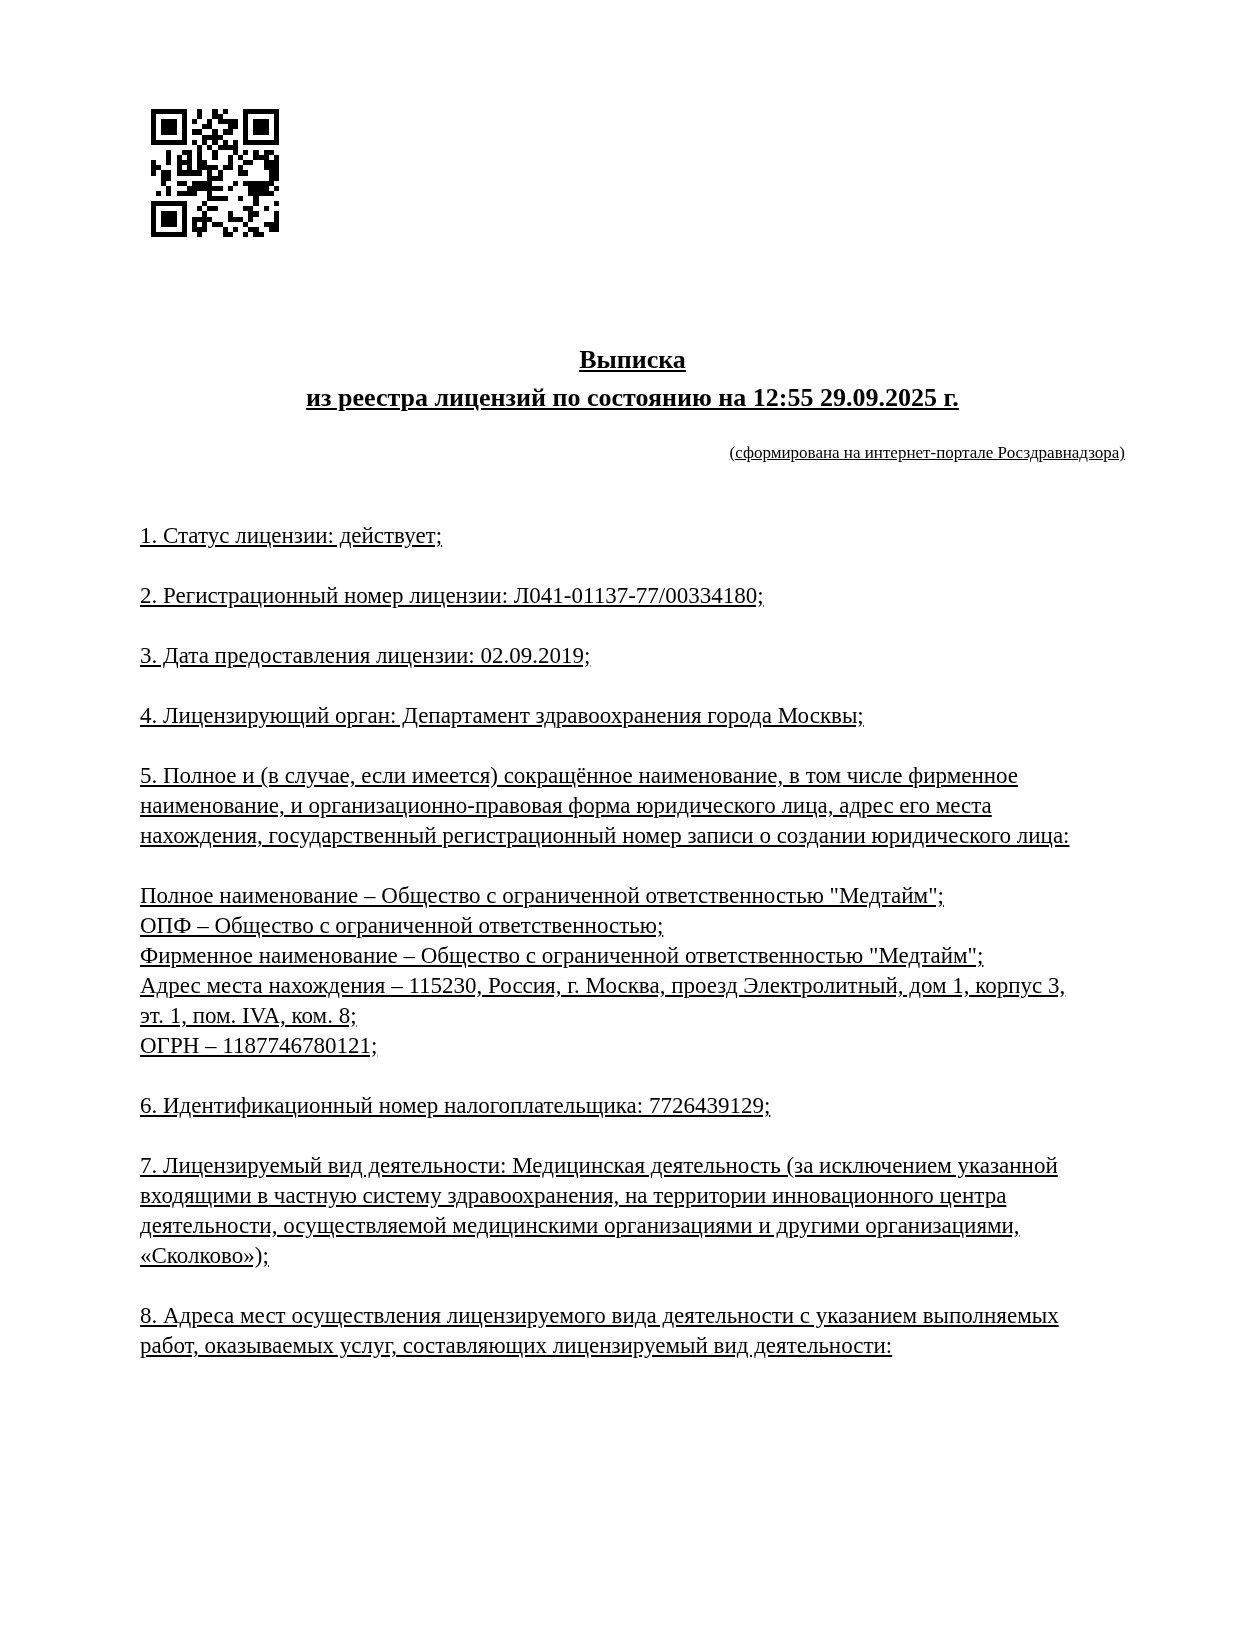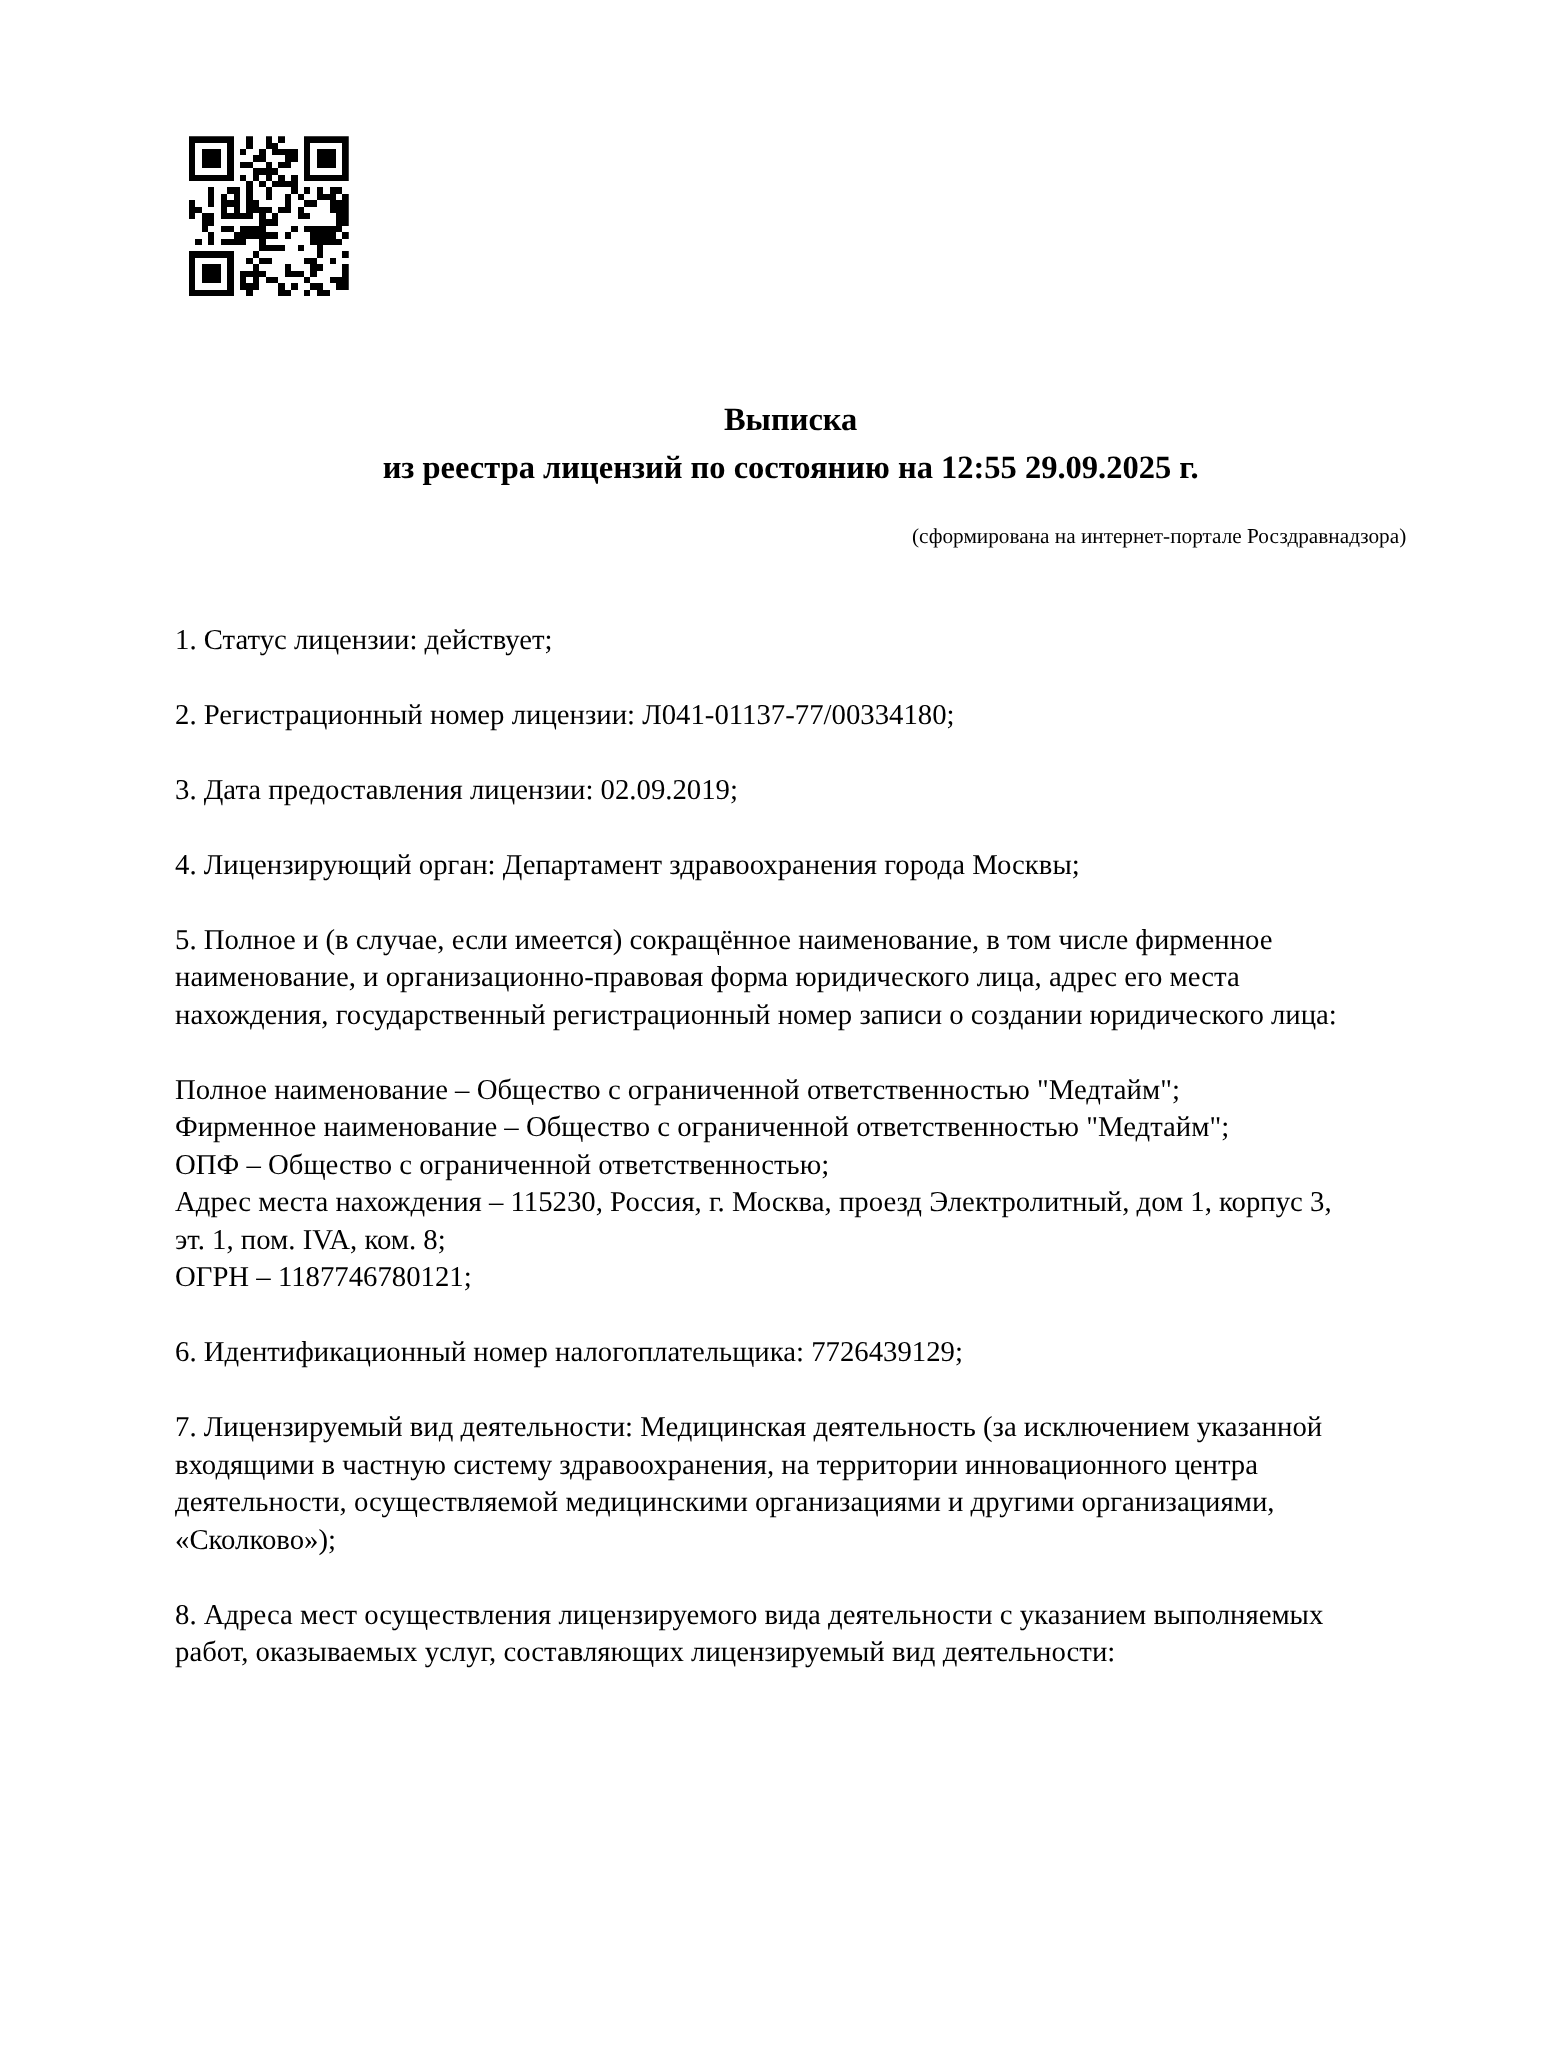--- a/index.html
+++ b/index.html
@@ -23,22 +23,23 @@
   .qr {
     position: absolute;
     left: 151px;
     top: 109px;
     width: 128px;
     height: 128px;
   }
   .content {
     position: absolute;
     left: 140px;
-    top: 317px;
+    top: 341px;
     width: 985px;
+    text-decoration: underline;
   }
   .title {
     text-align: center;
     font-weight: bold;
     font-size: 26px;
     line-height: 38px;
   }
   .subtitle {
     margin-top: 26px;
     text-align: right;
@@ -382,22 +383,22 @@
         <div class="paragraph">
           <div class="line">4. Лицензирующий орган: Департамент здравоохранения города Москвы;</div>
         </div>
         <div class="paragraph">
           <div class="line">5. Полное и (в случае, если имеется) сокращённое наименование, в том числе фирменное</div>
           <div class="line">наименование, и организационно-правовая форма юридического лица, адрес его места</div>
           <div class="line">нахождения, государственный регистрационный номер записи о создании юридического лица:</div>
         </div>
         <div class="paragraph">
           <div class="line">Полное наименование – Общество с ограниченной ответственностью "Медтайм";</div>
+          <div class="line">ОПФ – Общество с ограниченной ответственностью;</div>
           <div class="line">Фирменное наименование – Общество с ограниченной ответственностью "Медтайм";</div>
-          <div class="line">ОПФ – Общество с ограниченной ответственностью;</div>
           <div class="line">Адрес места нахождения – 115230, Россия, г. Москва, проезд Электролитный, дом 1, корпус 3,</div>
           <div class="line">эт. 1, пом. IVA, ком. 8;</div>
           <div class="line">ОГРН – 1187746780121;</div>
         </div>
         <div class="paragraph">
           <div class="line">6. Идентификационный номер налогоплательщика: 7726439129;</div>
         </div>
         <div class="paragraph">
           <div class="line">7. Лицензируемый вид деятельности: Медицинская деятельность (за исключением указанной</div>
           <div class="line">входящими в частную систему здравоохранения, на территории инновационного центра</div>

